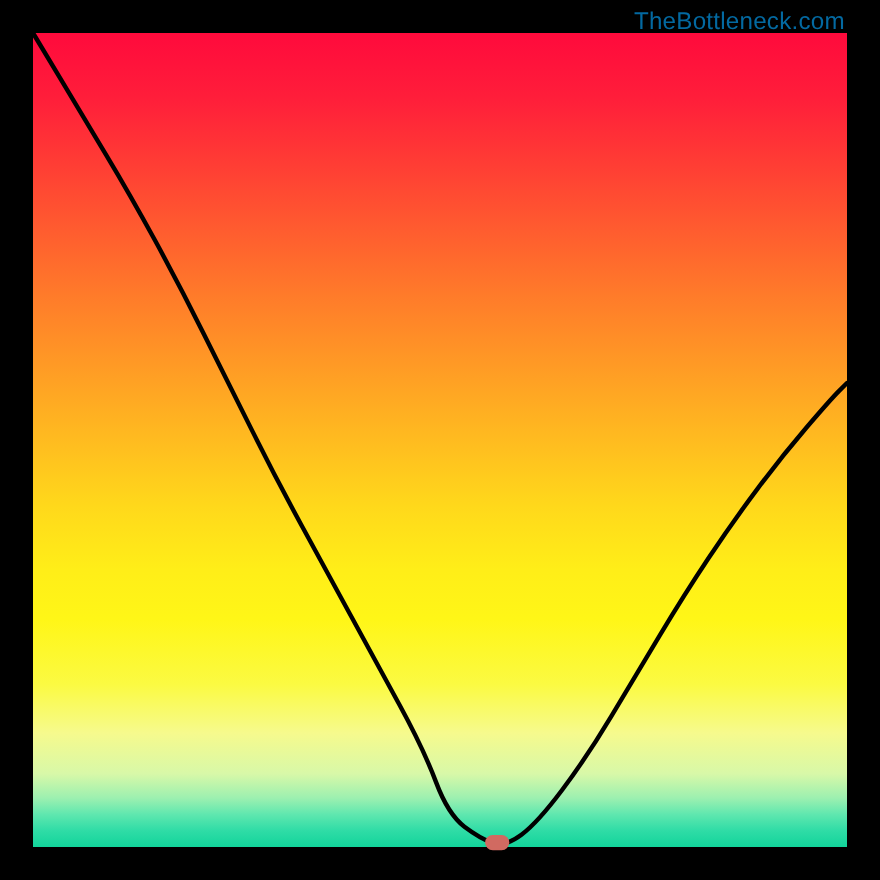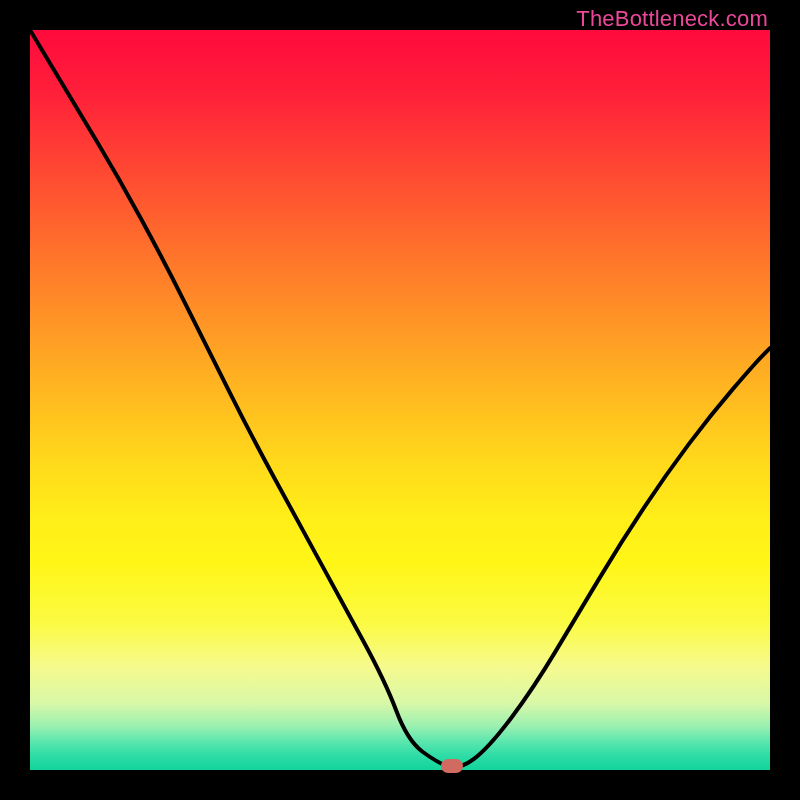--- a/index.html
+++ b/index.html
@@ -33,21 +33,21 @@
       #9cf0b0 94%,
       #5fe7af 96%,
       #2fdca6 98%,
       #12d49b 100%
     );
   }
   .watermark {
     position: absolute;
     right: 32px;
     top: 6px;
-    color: #ec4899;
+    color: #0369a1;
     font-size: 22px;
     letter-spacing: 0.2px;
     font-weight: 400;
     margin-left: 40px;
   }
   svg.curve {
     position: absolute;
     left: 0; top: 0;
     width: 100%;
     height: 100%;

